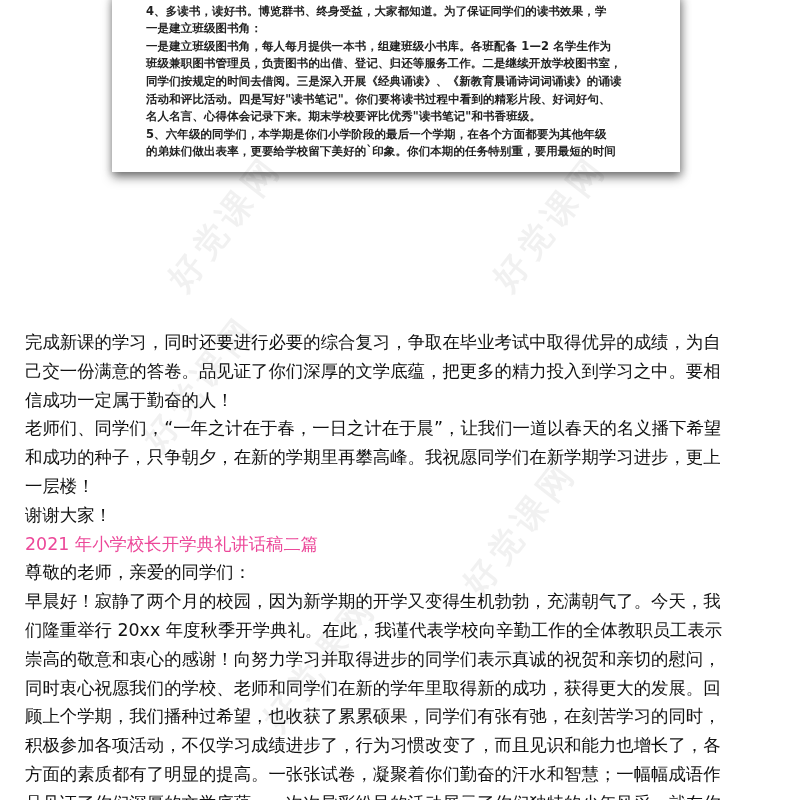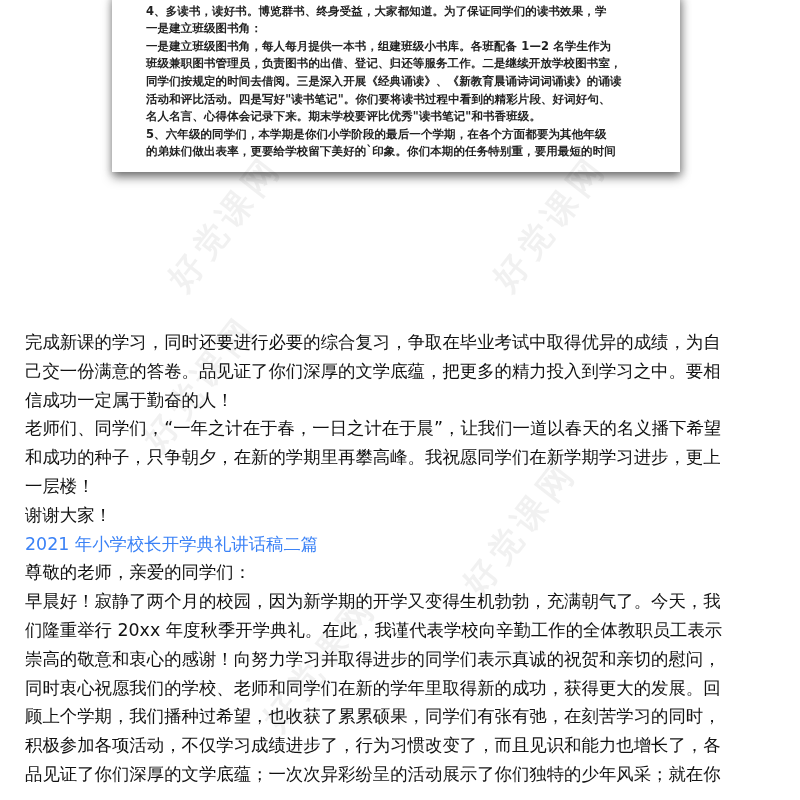--- a/index.html
+++ b/index.html
@@ -52,21 +52,21 @@
       line-height: 28.8px;
       color: #111111;
       z-index: 2;
     }
     .text-line {
       white-space: nowrap;
       height: 28.8px;
       overflow: visible;
     }
     .text-line.heading {
-      color: #3b82f6;
+      color: #ec4899;
     }
     
     .watermark {
       position: absolute;
       font-size: 34px;
       font-weight: bold;
       color: rgba(0,0,0,0.055);
       transform: rotate(-52deg);
       transform-origin: center center;
       white-space: nowrap;
@@ -102,20 +102,21 @@
   <div class="text-line">一层楼！</div>
   <div class="text-line">谢谢大家！</div>
   <div class="text-line heading">2021 年小学校长开学典礼讲话稿二篇</div>
   <div class="text-line">尊敬的老师，亲爱的同学们：</div>
   <div class="text-line">早晨好！寂静了两个月的校园，因为新学期的开学又变得生机勃勃，充满朝气了。今天，我</div>
   <div class="text-line">们隆重举行 20xx 年度秋季开学典礼。在此，我谨代表学校向辛勤工作的全体教职员工表示</div>
   <div class="text-line">崇高的敬意和衷心的感谢！向努力学习并取得进步的同学们表示真诚的祝贺和亲切的慰问，</div>
   <div class="text-line">同时衷心祝愿我们的学校、老师和同学们在新的学年里取得新的成功，获得更大的发展。回</div>
   <div class="text-line">顾上个学期，我们播种过希望，也收获了累累硕果，同学们有张有弛，在刻苦学习的同时，</div>
   <div class="text-line">积极参加各项活动，不仅学习成绩进步了，行为习惯改变了，而且见识和能力也增长了，各</div>
+  <div class="text-line">方面的素质都有了明显的提高。一张张试卷，凝聚着你们勤奋的汗水和智慧；一幅幅成语作</div>
   <div class="text-line">品见证了你们深厚的文学底蕴；一次次异彩纷呈的活动展示了你们独特的少年风采；就在你</div>
 </div>
 
 <div class="watermark" style="left:145px; top:200px;">好党课网</div>
 <div class="watermark" style="left:470px; top:200px;">好党课网</div>
 <div class="watermark" style="left:440px; top:505px;">好党课网</div>
 <div class="watermark" style="left:120px; top:360px;">好党课网</div>
 <div class="watermark" style="left:240px; top:640px;">好党课网</div>
 
 </body></html>

